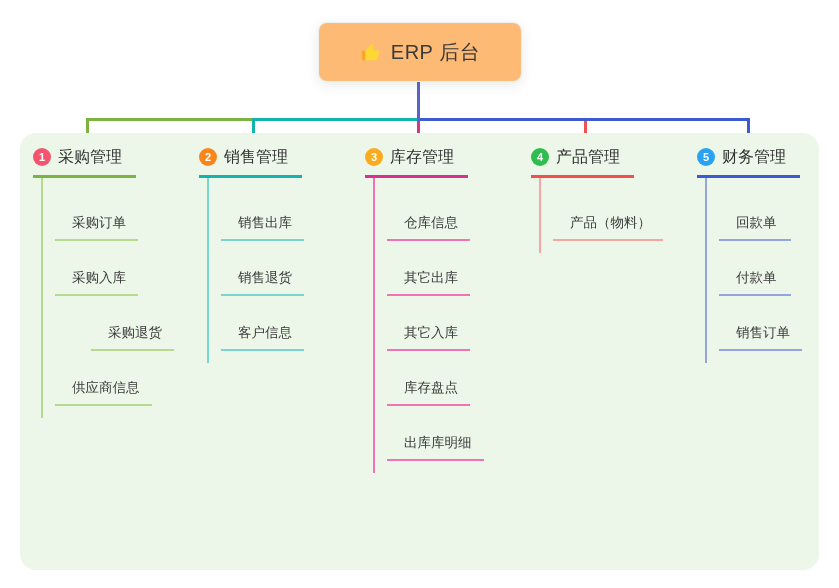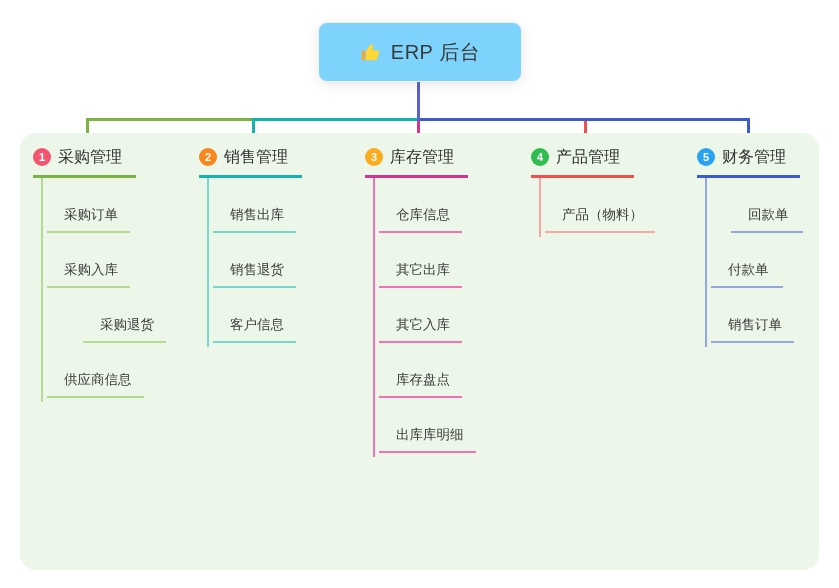--- a/index.html
+++ b/index.html
@@ -5,21 +5,21 @@
   html,body{margin:0;padding:0;background:#ffffff;}
   body{
     font-family:"Liberation Sans","DejaVu Sans",sans-serif;
     width:839px;height:588px;position:relative;overflow:hidden;
   }
   .canvas{position:absolute;inset:0;width:839px;height:588px;}
 
   
   .root-node{
     position:absolute;left:318px;top:22px;width:204px;height:60px;
-    background:#7dd3fc;border:1px solid #f1f1f1;border-radius:9px;
+    background:#fdba74;border:1px solid #f1f1f1;border-radius:9px;
     box-shadow:0 3px 12px rgba(60,80,60,.12);
     display:flex;align-items:center;justify-content:center;gap:9px;
     box-sizing:border-box;cursor:pointer;
   }
   .root-node .title{font-size:20px;color:#3a3a3a;letter-spacing:.5px;}
 
   
   .line{position:absolute;}
 
   
@@ -36,21 +36,21 @@
     border-bottom:3px solid #999;cursor:pointer;
   }
   .badge{
     width:18px;height:18px;border-radius:50%;flex:0 0 18px;
     display:flex;align-items:center;justify-content:center;
     color:#fff;font-size:11px;font-weight:bold;line-height:1;
   }
   .branch-title{font-size:16px;color:#313131;line-height:22px;white-space:nowrap;}
 
   .children{
-    list-style:none;margin:0 0 0 8px;padding:4px;
+    list-style:none;margin:0 0 0 8px;padding:12px;
     border-left:2px solid #ccc;width:max-content;
   }
   .child{
     box-sizing:border-box;height:55px;min-width:72px;width:max-content;
     display:flex;align-items:flex-end;
     padding:0 12px 7px 17px;border-bottom:2px solid #ccc;
     font-size:13.5px;color:#3a3a3a;white-space:nowrap;cursor:pointer;
   }
   .child:first-child{height:51px;}
 </style>
@@ -118,21 +118,21 @@
         <ul class="children" style="border-left-color: rgb(247, 166, 161);">
           <li class="child" style="border-bottom-color: rgb(247, 166, 161);">产品（物料）</li>
         </ul>
       </div>
       <div class="branch" style="left: 697px;">
         <div class="branch-header" style="border-bottom-color: rgb(60, 91, 208);">
           <span class="badge" style="background: rgb(42, 162, 242);">5</span>
           <span class="branch-title">财务管理</span>
         </div>
         <ul class="children" style="border-left-color: rgb(148, 166, 221);">
-          <li class="child" style="border-bottom-color: rgb(148, 166, 221); margin-left: 20px;">回款单</li>
+          <li class="child" style="border-bottom-color: rgb(148, 166, 221);">回款单</li>
           <li class="child" style="border-bottom-color: rgb(148, 166, 221); text-align: right;">付款单</li>
           <li class="child" style="border-bottom-color: rgb(148, 166, 221);">销售订单</li>
         </ul>
       </div>
     </div>
 
   <div class="root-node">
     <span style="display:flex;">
       <svg width="22" height="22" viewBox="0 0 24 24" aria-hidden="true">
         <path fill="#f9a825" d="M2 10.5h3.6V21H2z"></path>

